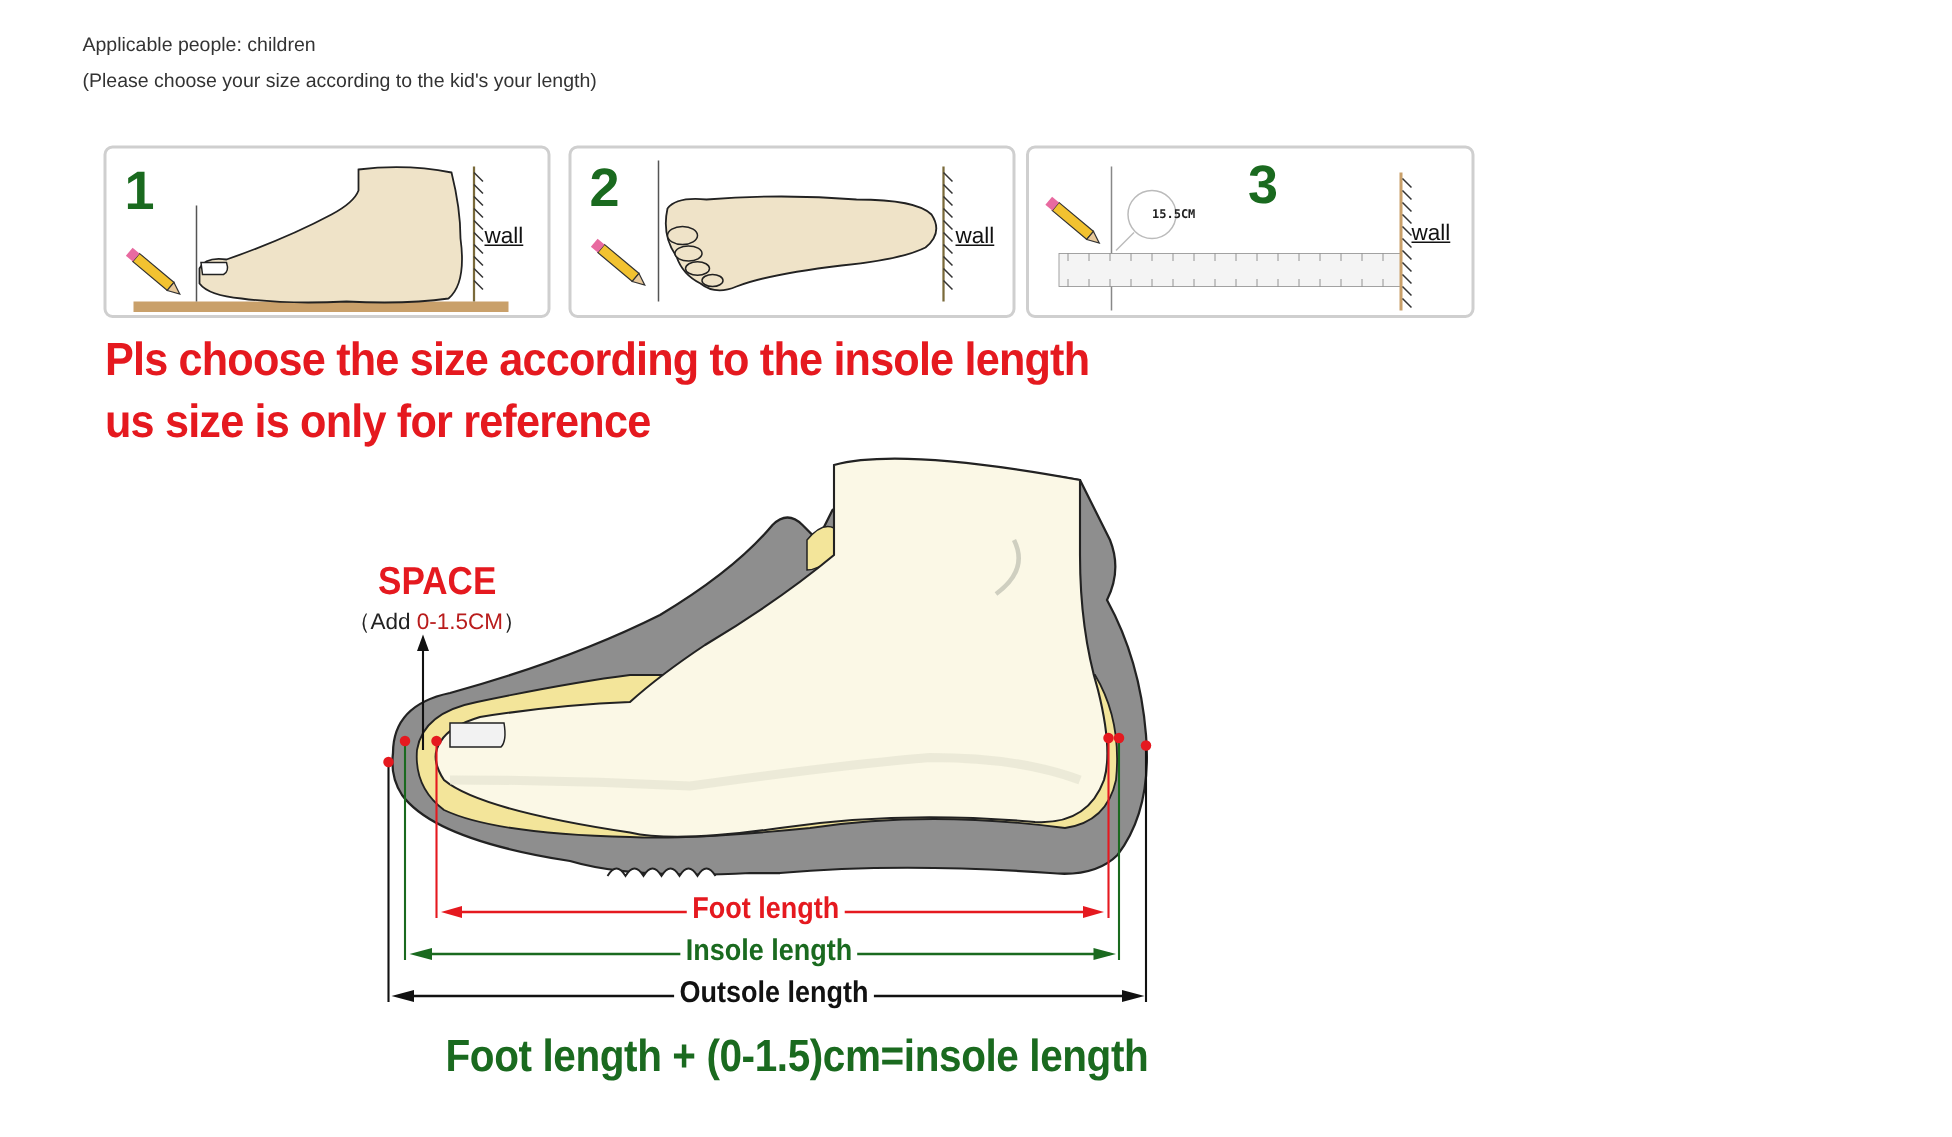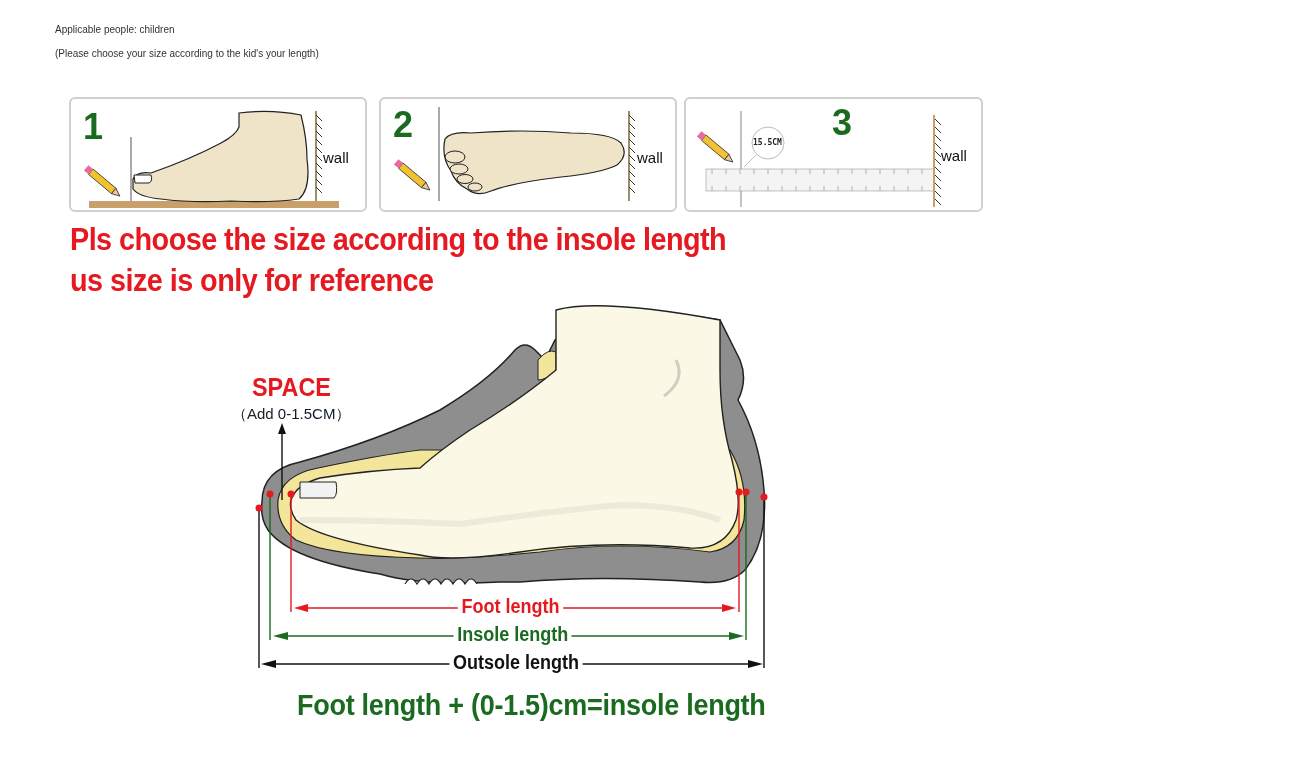--- a/index.html
+++ b/index.html
@@ -1,27 +1,27 @@
 <!DOCTYPE html>
 <html><head>
 <meta charset="utf-8">
 <style>
   html, body { margin: 0; padding: 0; background: #ffffff; }
   body { width: 1301px; height: 758px; position: relative; overflow: hidden; font-family: "DejaVu Sans", sans-serif; }
-  .desc { position: absolute; left: 55px; top: 18px; font-size: 10px; color: #333333; line-height: 24px; font-family: "Liberation Sans", sans-serif; }
+  .desc { position: absolute; left: 55px; top: 18px; font-size: 13px; color: #333333; line-height: 24px; font-family: "Liberation Sans", sans-serif; }
   .desc div { height: 24px; }
   .step { position: absolute; top: 97px; height: 115px; border: 2px solid #cfcfcf; border-radius: 6px; background: #fff; box-sizing: border-box; overflow: hidden; }
   .step svg { position: absolute; left: 0; top: 0; }
   .step-num { position: absolute; font-family: "Liberation Sans", sans-serif; font-weight: bold; font-size: 36px; color: #1a6a1f; line-height: 1; }
-  .wall-label { position: absolute; font-family: "Liberation Sans", sans-serif; font-size: 15px; color: #111; }
+  .wall-label { position: absolute; font-family: "Liberation Sans", sans-serif; font-size: 15px; color: #111; text-decoration: underline; }
   .headline { position: absolute; left: 70px; font-family: "Liberation Sans", sans-serif; font-weight: bold; color: #e5191f; font-size: 31px; letter-spacing: -0.6px; transform: scaleX(0.93); transform-origin: left; }
   .diagram { position: absolute; left: 0; top: 0; }
   .space-title { position: absolute; left: 252px; top: 372px; font-family: "Liberation Sans", sans-serif; font-weight: bold; font-size: 26px; color: #e5191f; transform: scaleX(0.9); transform-origin: left; }
   .space-sub { position: absolute; left: 232px; top: 405px; font-family: "Liberation Sans", sans-serif; font-size: 15px; color: #222; }
-  .space-sub .red { color: #0f172a; }
+  .space-sub .red { color: #b91c1c; }
   .measure-label { position: absolute; font-family: "Liberation Sans", sans-serif; font-weight: bold; font-size: 20px; background: #fff; padding: 0 4px; transform: scaleX(0.9); }
   .formula { position: absolute; left: 297px; top: 688px; font-family: "Liberation Sans", sans-serif; font-weight: bold; font-size: 30px; color: #1a6a1f; transform: scaleX(0.9); transform-origin: left; letter-spacing: -0.3px; }
 </style>
 </head>
 <body>
 
 <div class="desc">
   <div>Applicable people: children</div>
   <div>(Please choose your size according to the kid's your length)</div>
 </div>
@@ -141,21 +141,21 @@
         <line x1="249" y1="84" x2="255" y2="90"></line>
         <line x1="249" y1="92" x2="255" y2="98"></line>
         <line x1="249" y1="100" x2="255" y2="106"></line>
     </g>
     <g transform="translate(20,36) rotate(40)">
       <rect x="0" y="0" width="30" height="7" fill="#f2c230" stroke="#333" stroke-width="0.8"></rect>
       <rect x="-6" y="0" width="6" height="7" fill="#e86aa0"></rect>
       <polygon points="30,0 38,3.5 30,7" fill="#e8c99a" stroke="#333" stroke-width="0.8"></polygon>
     </g>
   </svg>
-  <div style="position:absolute; left:67px; top:39px; font-family:'DejaVu Sans Mono', monospace; font-weight:bold; font-size:8px; color:#222;">15.5CM</div>
+  <div style="position:absolute; left:67px; top:39px; font-family:'DejaVu Sans Mono', monospace; font-weight:bold; font-size:8px; color:#222;padding-left:15px;">15.5CM</div>
   <div class="step-num" style="left:146px; top:6px;">3</div>
   <div class="wall-label" style="left:255px; top:48px;">wall</div>
 </div>
 
 <div class="headline" style="top:222px;">Pls choose the size according to the insole length</div>
 <div class="headline" style="top:263px;">us size is only for reference</div>
 
 <svg class="diagram" width="1301" height="758">
 
   <path d="M262,502 Q262,470 300,462 Q380,440 440,410 Q490,380 515,350 Q525,340 535,350 L545,360 L555,340 Q600,300 720,320 L740,360 Q748,380 738,400 Q760,440 764,490 Q768,540 745,570 Q730,585 700,582 Q600,575 520,582 L500,582 Q420,586 380,574 Q290,560 268,530 Q260,518 262,502 Z" fill="#8e8e8e" stroke="#222" stroke-width="1.5"></path>

